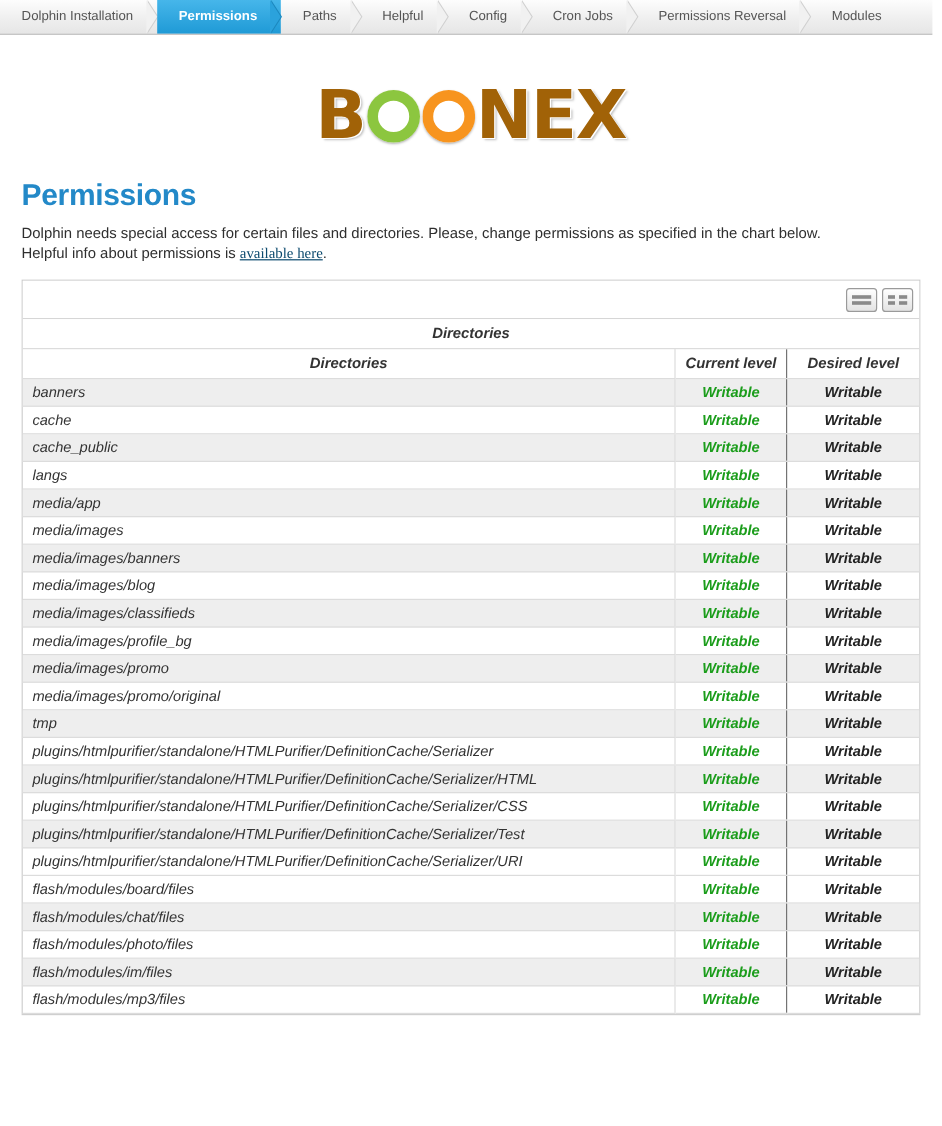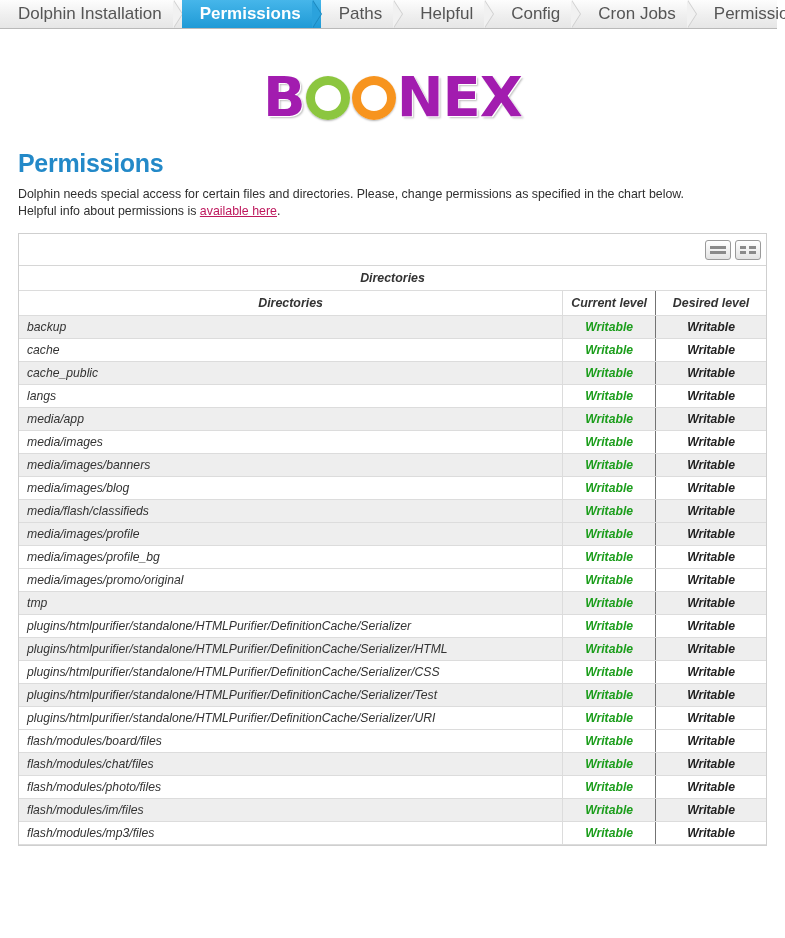--- a/index.html
+++ b/index.html
@@ -24,21 +24,21 @@
     align-items: stretch;
     padding: 0;
     margin: 0;
     width: 777px;
   }
   .step {
     position: relative;
     display: flex;
     align-items: center;
     padding: 0 20px 0 18px;
-    font-size: 17px;
+    font-size: 11px;
     color: #555;
     white-space: nowrap;
     background: transparent;
   }
   .step:after {
     content: "";
     position: absolute;
     right: -1px;
     top: 50%;
     margin-top: -14px;
@@ -77,21 +77,21 @@
     text-align: center;
     padding: 40px 0 24px 0;
   }
   .logo {
     display: inline-block;
     position: relative;
     font-size: 56px;
     font-weight: bold;
     letter-spacing: -1px;
     font-family: "DejaVu Sans", sans-serif;
-    color: #a21caf;
+    color: #a16207;
     line-height: 1;
     text-shadow: 1px 1px 0 #ffffff, 2px 2px 2px rgba(0,0,0,.25);
   }
   .ring {
     display: inline-block;
     width: 44px; height: 44px;
     border-radius: 50%;
     vertical-align: -4px;
     margin: 0 1px;
     box-shadow: inset 0 0 0 9px currentColor, 0 1px 2px rgba(0,0,0,.3);
@@ -110,22 +110,23 @@
     letter-spacing: -0.3px;
   }
   .intro {
     font-size: 12.4px;
     color: #2f2f2f;
     line-height: 1.35;
     margin: 0 0 14px 2px;
     max-width: 745px;
   }
   .intro a {
-    color: #be185d;
+    color: #0c4a6e;
     text-decoration: underline;
+    font-family: Liberation Serif, serif;
   }
 
   
   .panel {
     border: 1px solid #cfcfcf;
     margin: 0 2px;
     background: #fff;
   }
   .panel-toolbar {
     height: 32px;
@@ -266,21 +267,21 @@
       <tbody id="tbody">
           <tr class="section-head">
             <td colspan="3">Directories</td>
           </tr>
           <tr class="col-head">
             <td class="c1 left">Directories</td>
             <td class="c2">Current level</td>
             <td class="c3">Desired level</td>
           </tr>
           <tr class="row alt">
-            <td class="c1 path">backup</td>
+            <td class="c1 path">banners</td>
             <td class="c2 cur">Writable</td>
             <td class="c3 des">Writable</td>
           </tr>
           <tr class="row">
             <td class="c1 path">cache</td>
             <td class="c2 cur">Writable</td>
             <td class="c3 des">Writable</td>
           </tr>
           <tr class="row alt">
             <td class="c1 path">cache_public</td>
@@ -306,31 +307,31 @@
             <td class="c1 path">media/images/banners</td>
             <td class="c2 cur">Writable</td>
             <td class="c3 des">Writable</td>
           </tr>
           <tr class="row">
             <td class="c1 path">media/images/blog</td>
             <td class="c2 cur">Writable</td>
             <td class="c3 des">Writable</td>
           </tr>
           <tr class="row alt">
-            <td class="c1 path">media/flash/classifieds</td>
-            <td class="c2 cur">Writable</td>
-            <td class="c3 des">Writable</td>
-          </tr>
-          <tr class="row alt">
-            <td class="c1 path">media/images/profile</td>
+            <td class="c1 path">media/images/classifieds</td>
             <td class="c2 cur">Writable</td>
             <td class="c3 des">Writable</td>
           </tr>
           <tr class="row">
             <td class="c1 path">media/images/profile_bg</td>
+            <td class="c2 cur">Writable</td>
+            <td class="c3 des">Writable</td>
+          </tr>
+          <tr class="row alt">
+            <td class="c1 path">media/images/promo</td>
             <td class="c2 cur">Writable</td>
             <td class="c3 des">Writable</td>
           </tr>
           <tr class="row">
             <td class="c1 path">media/images/promo/original</td>
             <td class="c2 cur">Writable</td>
             <td class="c3 des">Writable</td>
           </tr>
           <tr class="row alt">
             <td class="c1 path">tmp</td>

